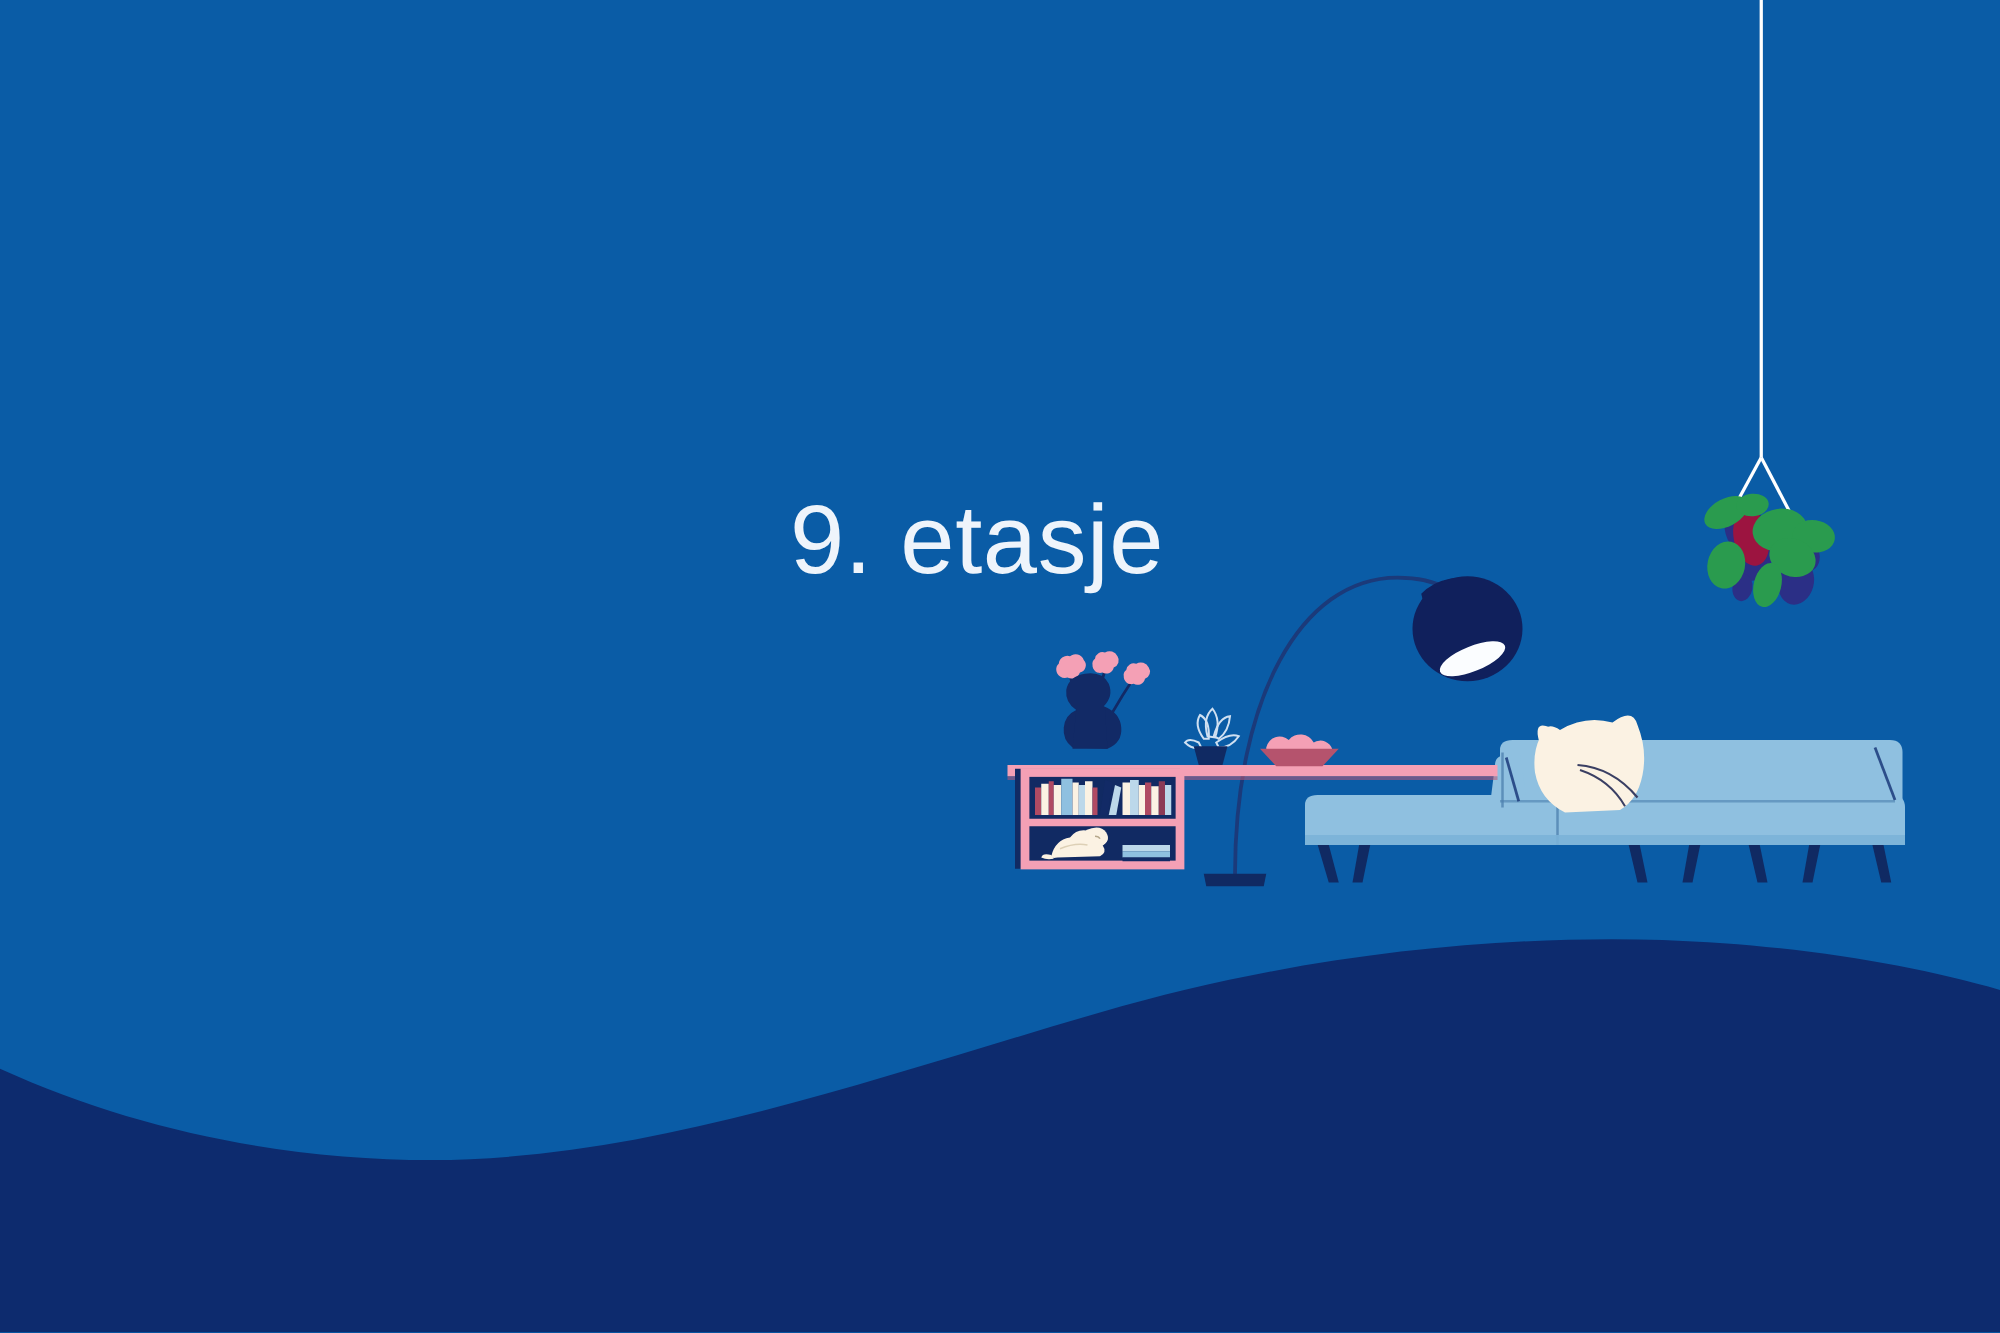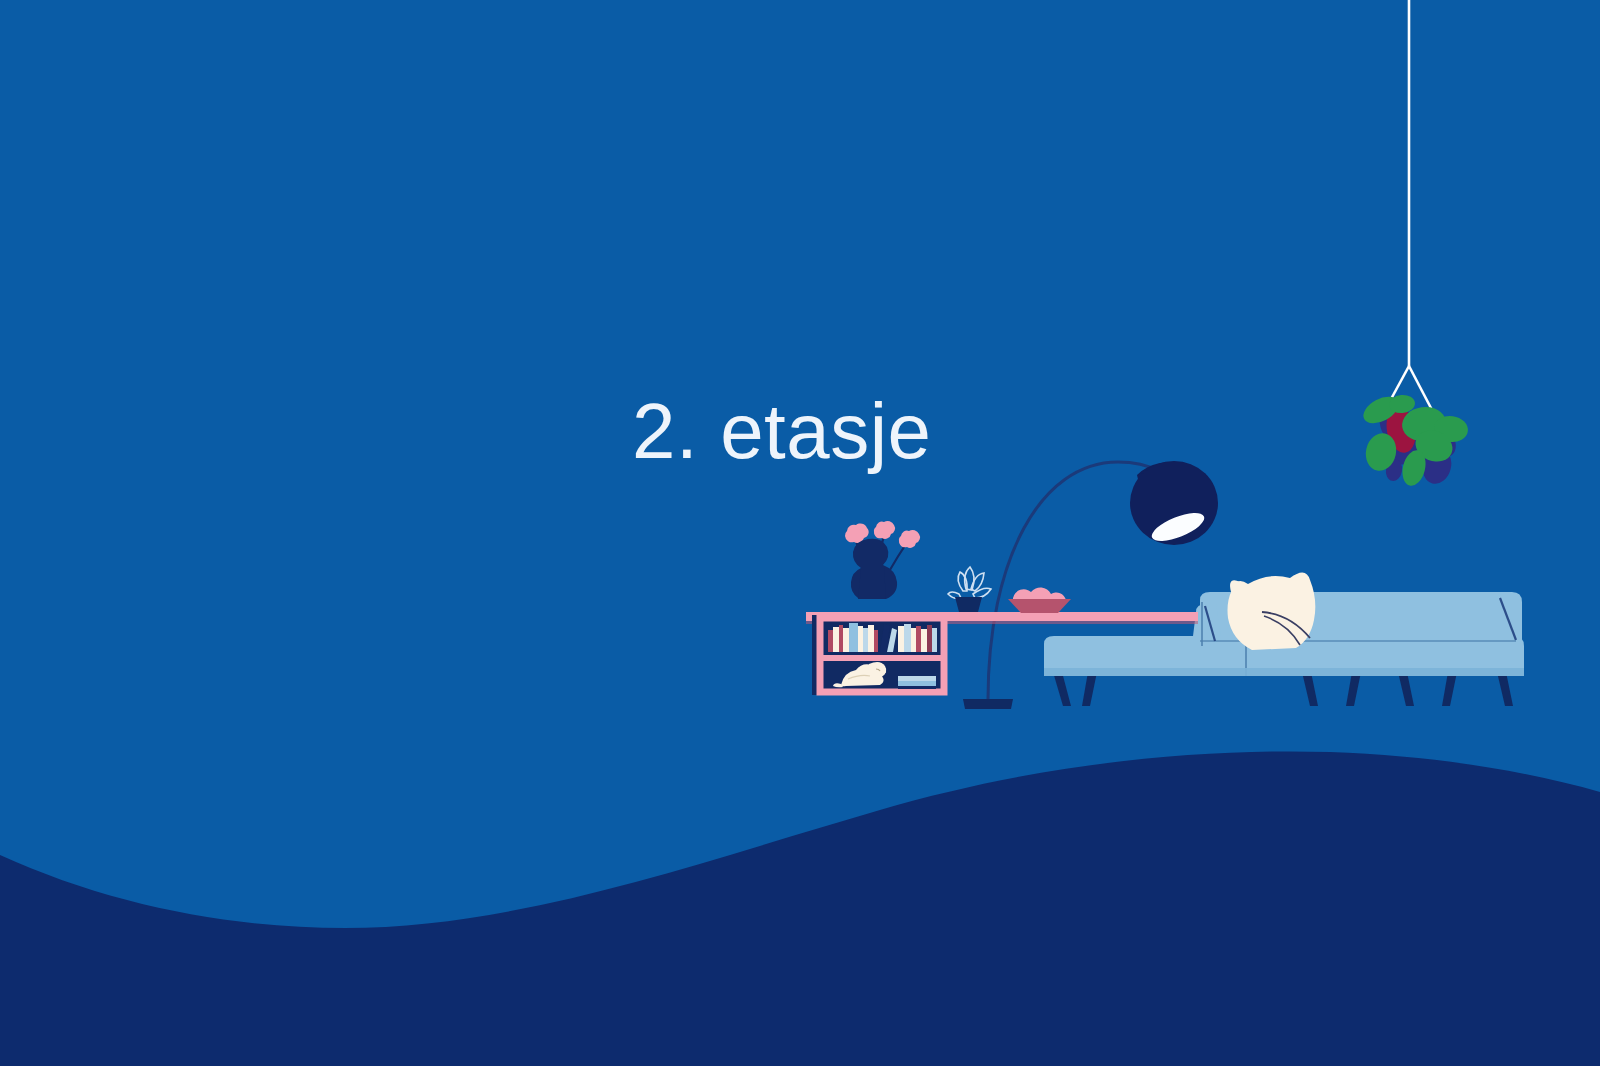--- a/index.html
+++ b/index.html
@@ -195,15 +195,15 @@
     </g>
 
     <path d="M0 855
              C 110 905, 230 928, 345 928
              C 520 928, 700 862, 880 810
              C 1040 763, 1200 748, 1330 752
              C 1440 756, 1530 772, 1600 792
              L1600 1066 L0 1066 Z" fill="#0d2b6e"></path>
   </svg>
 
-  <div id="floor-title">2. etasje</div>
+  <div id="floor-title">9. etasje</div>
 
 </div>
 
 </body></html>

